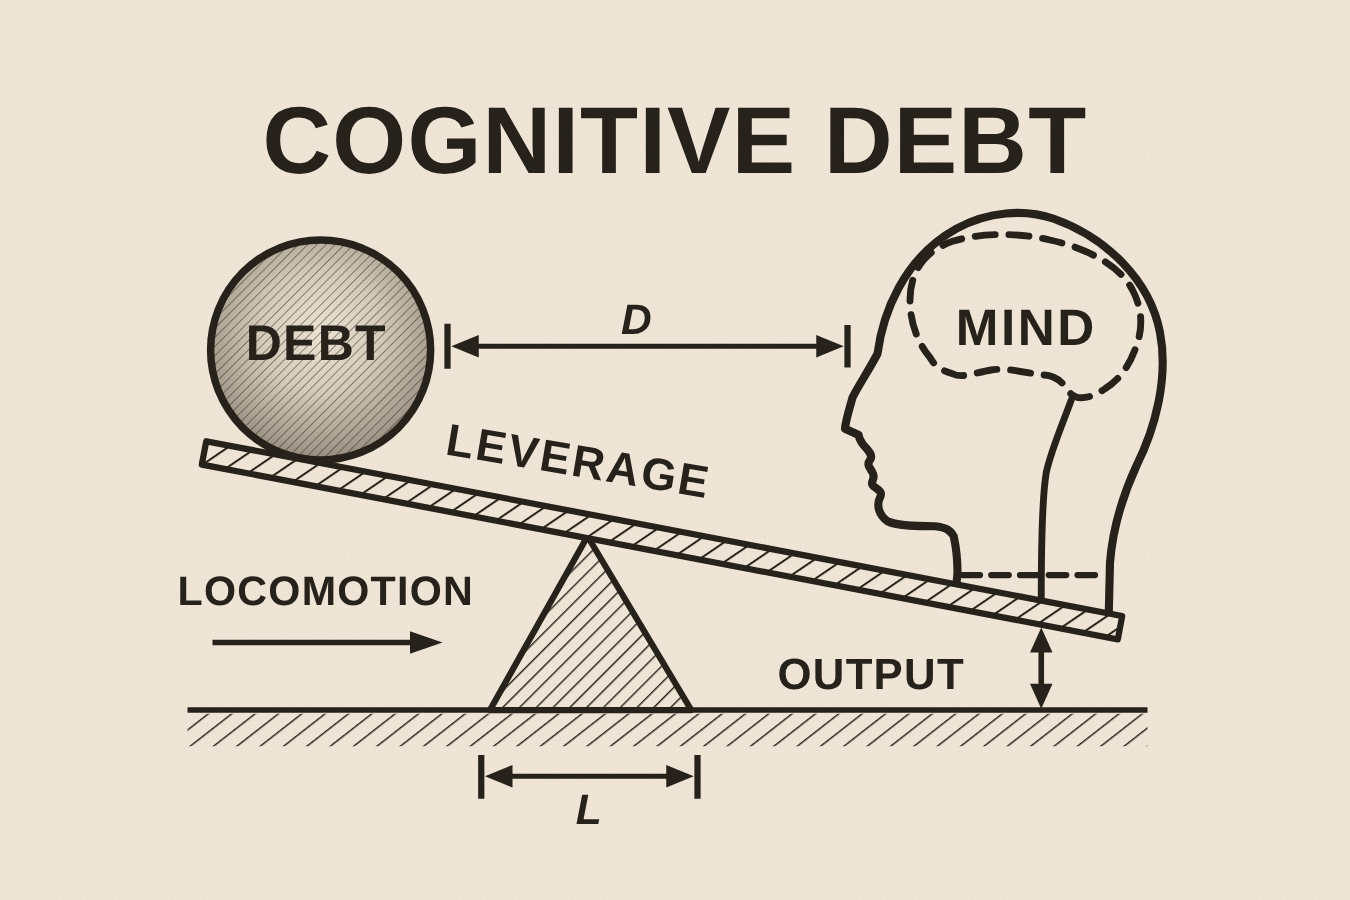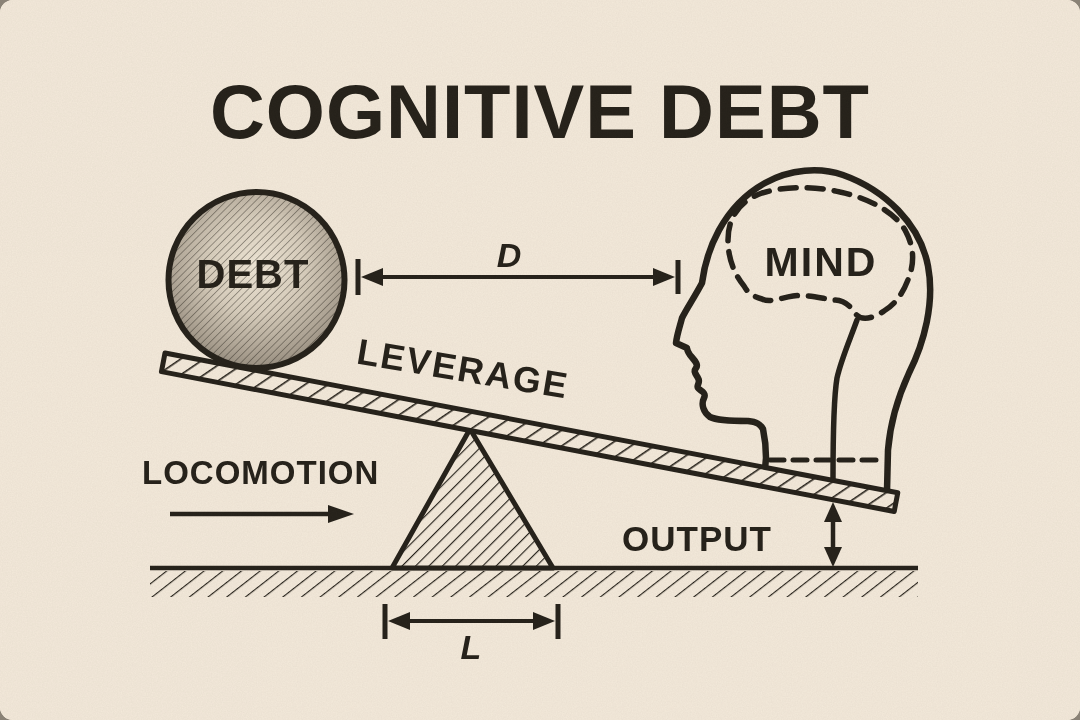--- a/index.html
+++ b/index.html
@@ -4,21 +4,20 @@
 <style>
   :root{
     --paper:#f4eadb;
     --ink:#242019;
   }
   html,body{margin:0;padding:0;background:#8a8276;}
   .stage{
     position:relative;width:1080px;height:720px;margin:0 auto;
     background:var(--paper);overflow:hidden;
     font-family:"Liberation Sans",sans-serif;
-    border-radius:13px;
   }
   svg{display:block;}
   .ink-fill{fill:var(--ink);}
   .ink-stroke{stroke:var(--ink);fill:none;}
   .paper-fill{fill:var(--paper);}
   .lbl{
     fill:var(--ink);
     font-family:"Liberation Sans",sans-serif;
     font-weight:bold;
   }

